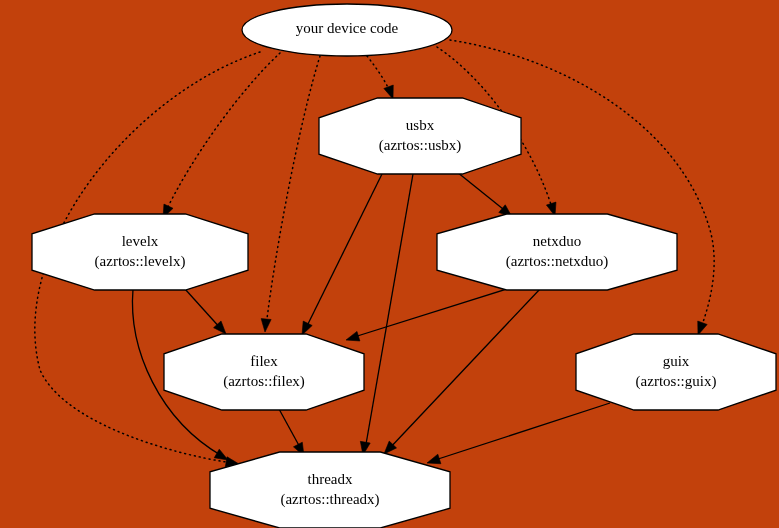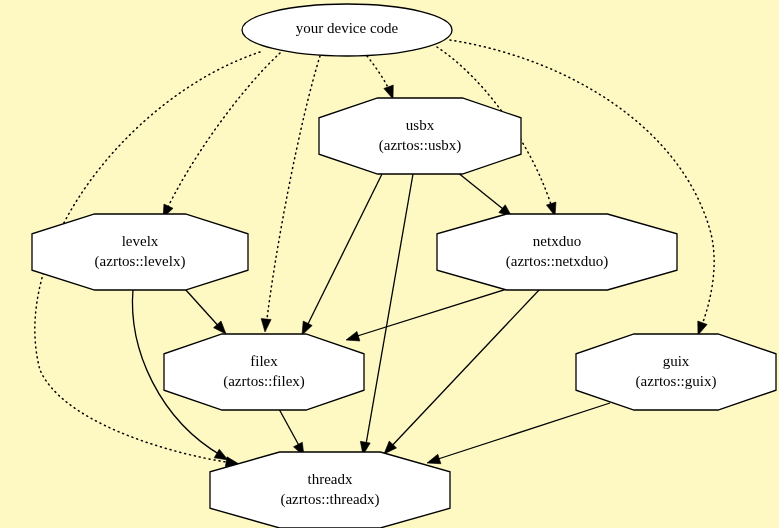--- a/index.html
+++ b/index.html
@@ -4,21 +4,21 @@
 <style>
   html, body {
     margin: 0;
     padding: 0;
     background: #ffffff;
   }
   #canvas {
     position: relative;
     width: 779px;
     height: 528px;
-    background: #fef9c3;
+    background: #c2410c;
     overflow: hidden;
     font-family: "Liberation Serif", "DejaVu Serif", serif;
   }
   svg#graph {
     position: absolute;
     top: 0;
     left: 0;
     width: 779px;
     height: 528px;
   }

